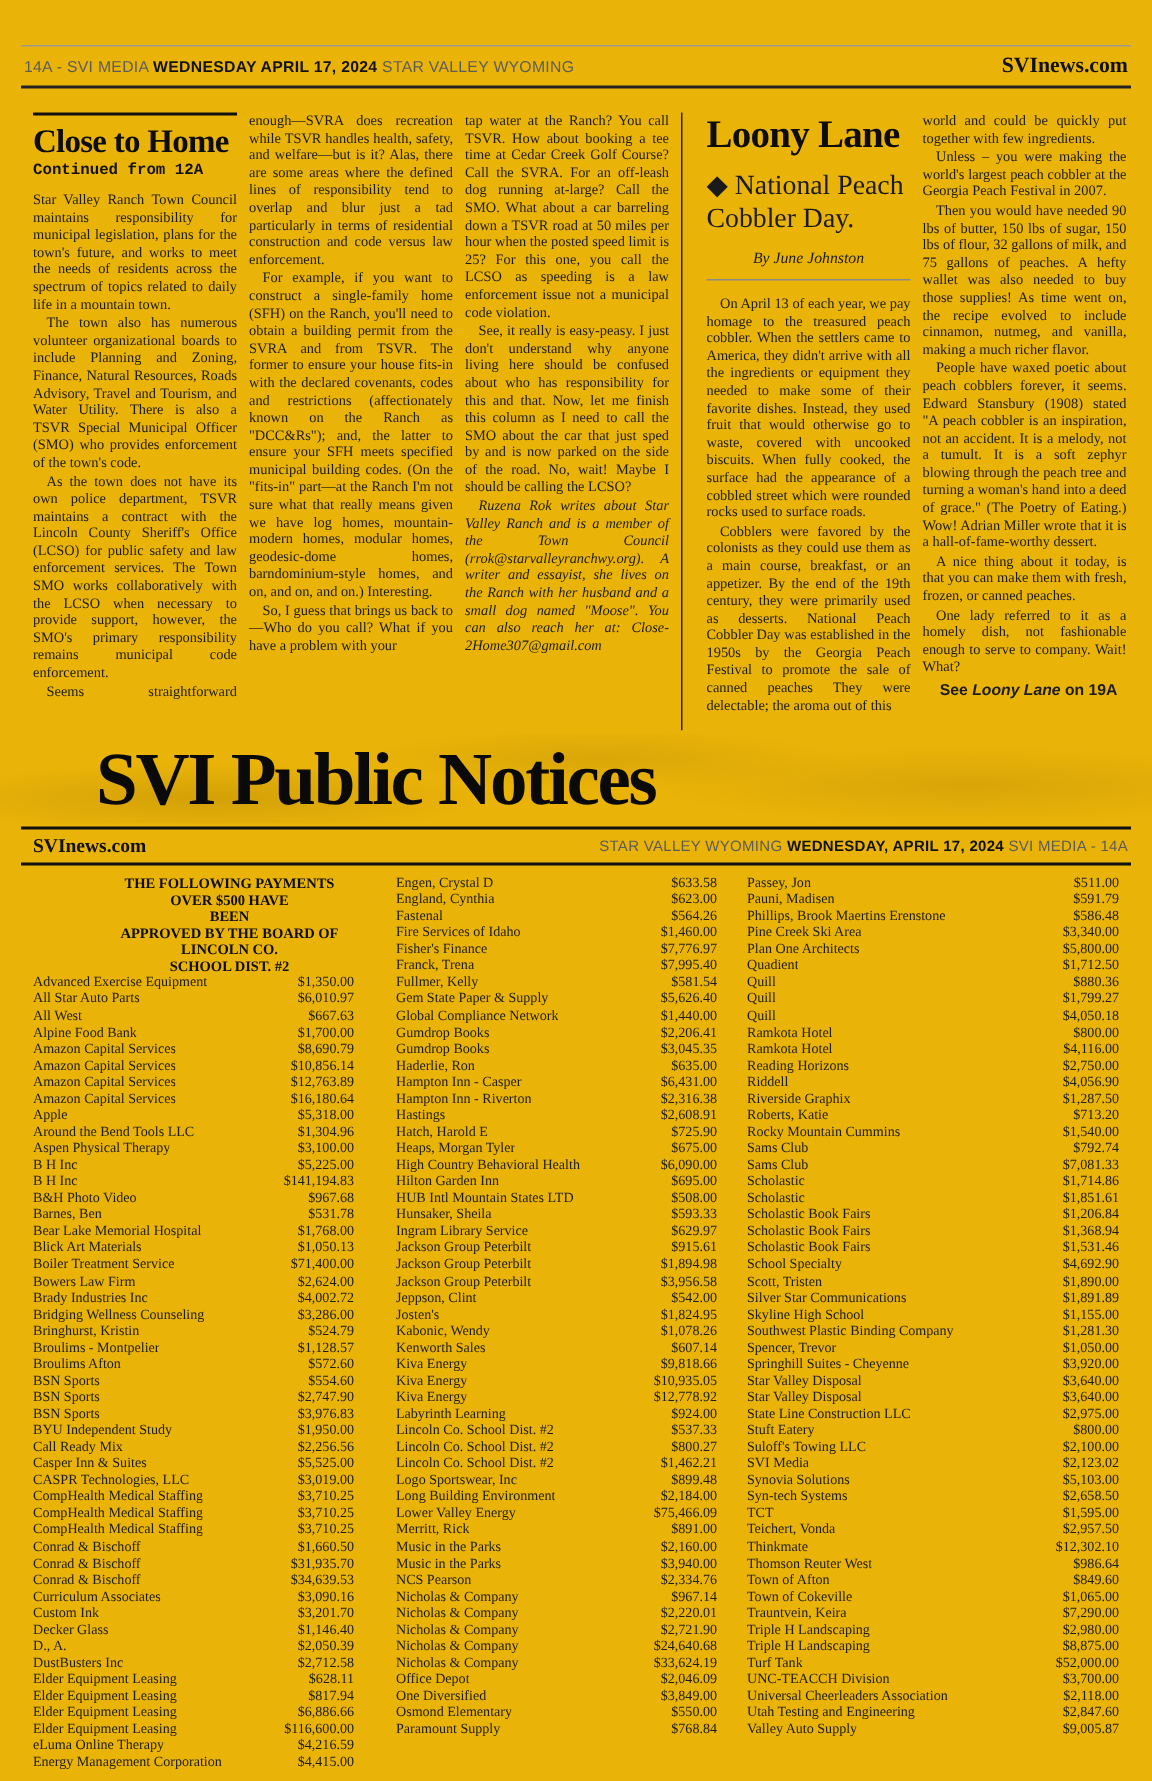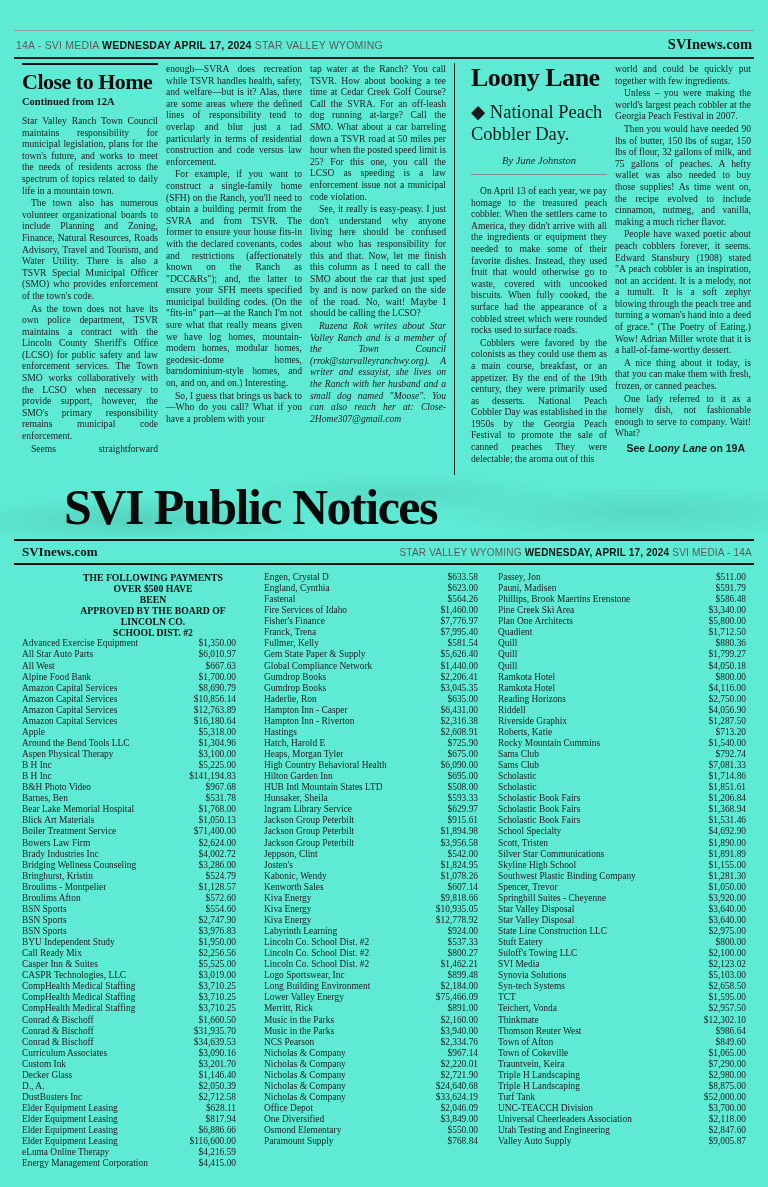--- a/index.html
+++ b/index.html
@@ -1,41 +1,41 @@
 <!DOCTYPE html>
 <html><head>
 <meta charset="utf-8">
 <style>
   html,body{margin:0;padding:0;background:#e8e8e8;}
   .page{
-    position:relative;width:768px;height:1187px;margin:0 auto;background:#5eead4;
+    position:relative;width:768px;height:1187px;margin:0 auto;background:#eab308;
     font-family:"Liberation Serif",serif;color:#1c1c1c;overflow:hidden;
   }
   
   .masthead{
     margin:30px 14px 0 14px;border-top:1px solid #9a9a9a;border-bottom:2px solid #222;
     display:flex;justify-content:space-between;align-items:center;padding:5px 2px 4px 2px;
   }
   .mh-left{font-family:"Liberation Sans",sans-serif;font-size:10.5px;letter-spacing:.2px;color:#5b5b5b;}
   .mh-left .bold{color:#111;font-weight:bold;}
   .mh-site{font-family:"Liberation Serif",serif;font-weight:bold;font-size:14.5px;color:#111;}
   
-  .articles{display:flex;padding:4px 8px 0 22px;height:412px;overflow:hidden;}
+  .articles{display:flex;padding:4px 8px 0 22px;height:412px;overflow:hidden;margin-top:12px;}
   .a-col{width:136px;margin-right:8px;flex:0 0 auto;}
   .a-col.last{margin-right:0;}
   .vdivider{flex:0 0 1px;width:1px;background:#222;margin-right:8px;}
   .body-p{
     font-size:9.6px;line-height:11.6px;text-align:justify;margin:0 0 1px 0;text-indent:9px;
   }
   .body-p.no-ind{text-indent:0;}
   .body-p.spread{text-align-last:justify;}
   .body-p.italic{font-style:italic;}
   .cth-head{border-top:2.5px solid #111;padding-top:5px;margin-bottom:8px;}
   .cth-title{margin:0;font-family:"Liberation Serif",serif;font-weight:900;font-size:22px;line-height:24px;letter-spacing:-.5px;color:#0d0d0d;}
-  .cth-cont{font-family:Liberation Serif, serif;font-weight:bold;font-size:10.5px;margin-top:2px;color:#111;}
+  .cth-cont{font-family:Liberation Mono, monospace;font-weight:bold;font-size:10.5px;margin-top:2px;color:#111;}
   .loony{padding-left:8px;margin-left:0;}
   .loony-title{margin:2px 0 10px 0;font-weight:900;font-size:26px;line-height:26px;letter-spacing:-.5px;color:#0d0d0d;}
   .loony-sub{margin:0 0 10px 0;font-weight:normal;font-size:18.5px;line-height:22px;color:#1a1a1a;}
   .loony-by{font-style:italic;font-size:10.5px;text-align:center;margin:6px 0 8px 0;}
   .loony-rule{border:none;border-top:1px solid #8a8a8a;margin:0 0 10px 0;}
   .see-note{font-family:"Liberation Sans",sans-serif;font-weight:bold;font-size:10.5px;text-align:right;margin-top:3px;padding-right:6px;}
   .see-note .nm{font-style:italic;}
   
   .notices-banner{
     height:60px;display:flex;align-items:center;margin-top:2px;

